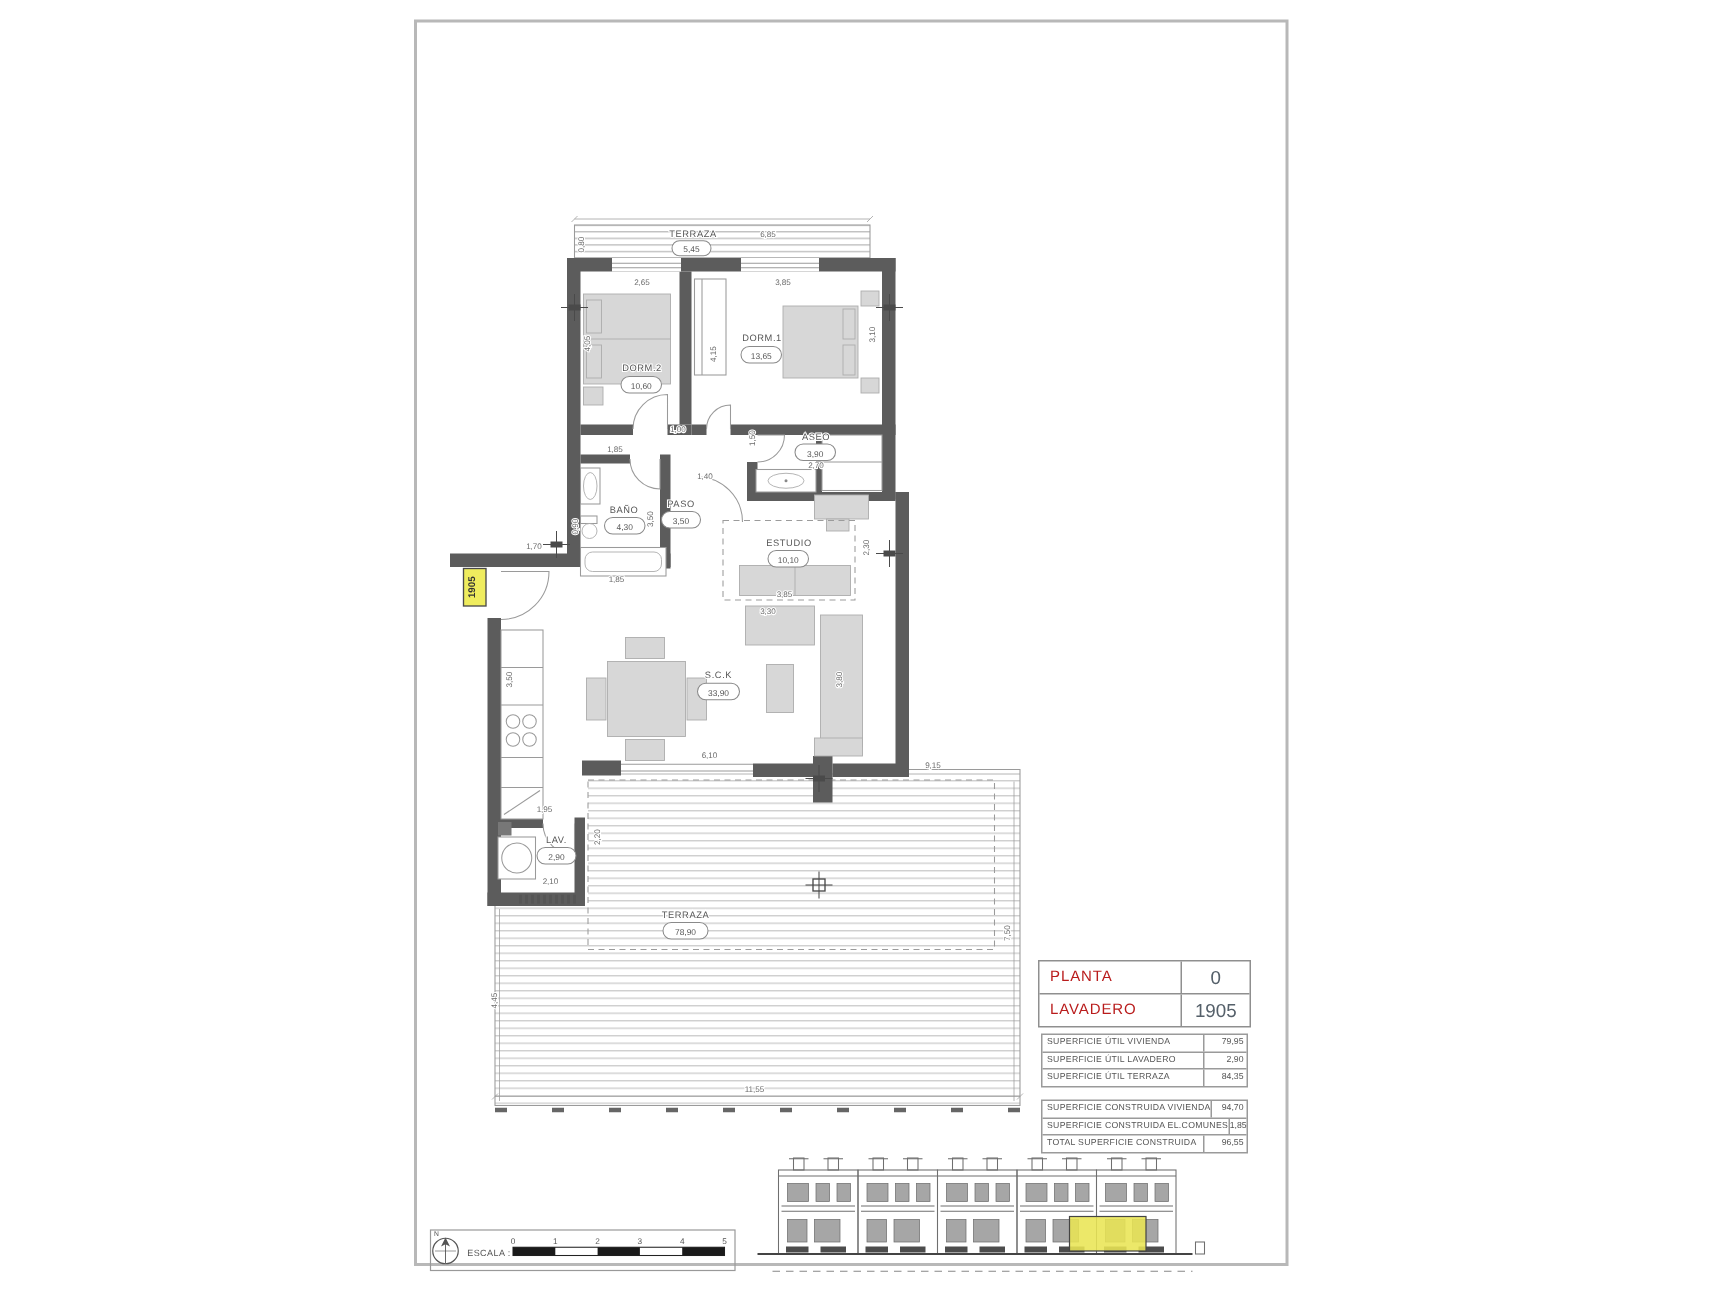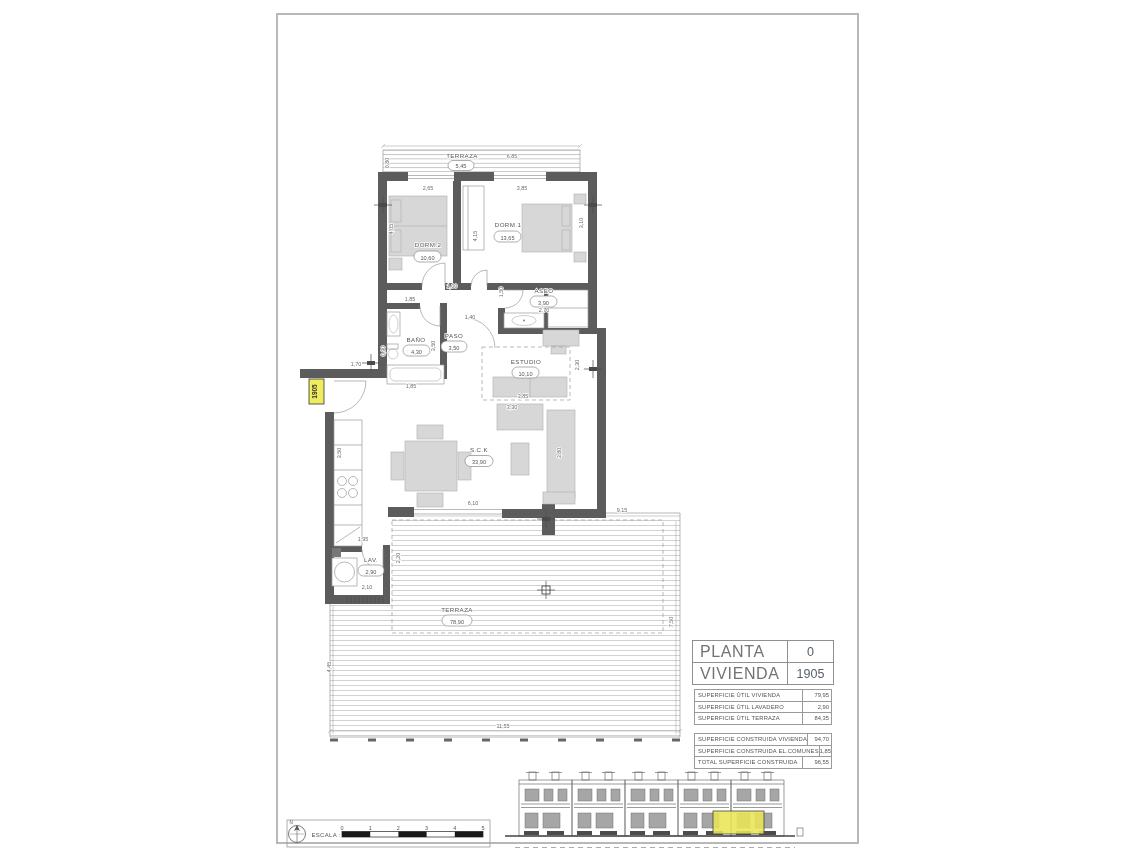--- a/index.html
+++ b/index.html
@@ -25,21 +25,21 @@
   .elev{stroke:#6f6f6f;stroke-width:.7;fill:none;}
   .elevwin{fill:#a6a6a6;stroke:#6f6f6f;stroke-width:.5;}
   .tag{fill:#efec5e;stroke:#4a4a4a;stroke-width:.9;}
   .tagtxt{font-size:6.5px;fill:#333;font-weight:bold;}
 
   
   .tb-main{position:absolute;left:692px;top:640px;width:142px;box-sizing:border-box;
            border:1.5px solid #8f8f8f;background:#fff;}
   .tb-main .row{display:flex;height:21px;align-items:center;}
   .tb-main .row + .row{border-top:1.5px solid #8f8f8f;}
-  .tb-main .lbl{flex:1;padding-left:7px;font-size:16px;color:#737373;letter-spacing:.6px;}
+  .tb-main .lbl{flex:1;padding-left:7px;font-size:10px;color:#b91c1c;letter-spacing:.6px;}
   .tb-main .val{width:45px;align-self:stretch;display:flex;align-items:center;justify-content:center;
                 border-left:1.5px solid #8f8f8f;font-size:12.5px;color:#55606a;}
   .tb-small{position:absolute;left:694px;width:138px;box-sizing:border-box;
             border:1px solid #9a9a9a;background:#fff;}
   .tb-small .row{display:flex;height:10.5px;align-items:center;}
   .tb-small .row + .row{border-top:1px solid #9a9a9a;}
   .tb-small .lbl{flex:1;padding-left:3px;font-size:5.8px;color:#555;letter-spacing:.2px;white-space:nowrap;}
   .tb-small .val{width:26px;align-self:stretch;display:flex;align-items:center;justify-content:flex-end;
                  padding-right:2px;border-left:1px solid #9a9a9a;font-size:5.8px;color:#555;}
 </style>
@@ -374,21 +374,21 @@
     <line x1="515" y1="847.5" x2="795" y2="847.5" stroke="#888" stroke-width="0.7" stroke-dasharray="5 4"></line>
   </g>
 </svg>
 
   <div class="tb-main">
     <div class="row">
       <div class="lbl">PLANTA</div>
       <div class="val">0</div>
     </div>
     <div class="row">
-      <div class="lbl">VIVIENDA</div>
+      <div class="lbl">LAVADERO</div>
       <div class="val">1905</div>
     </div>
   </div>
 
   <div class="tb-small" style="top:689px">
     <div class="row">
       <div class="lbl">SUPERFICIE ÚTIL VIVIENDA</div>
       <div class="val">79,95</div>
     </div>
     <div class="row">

